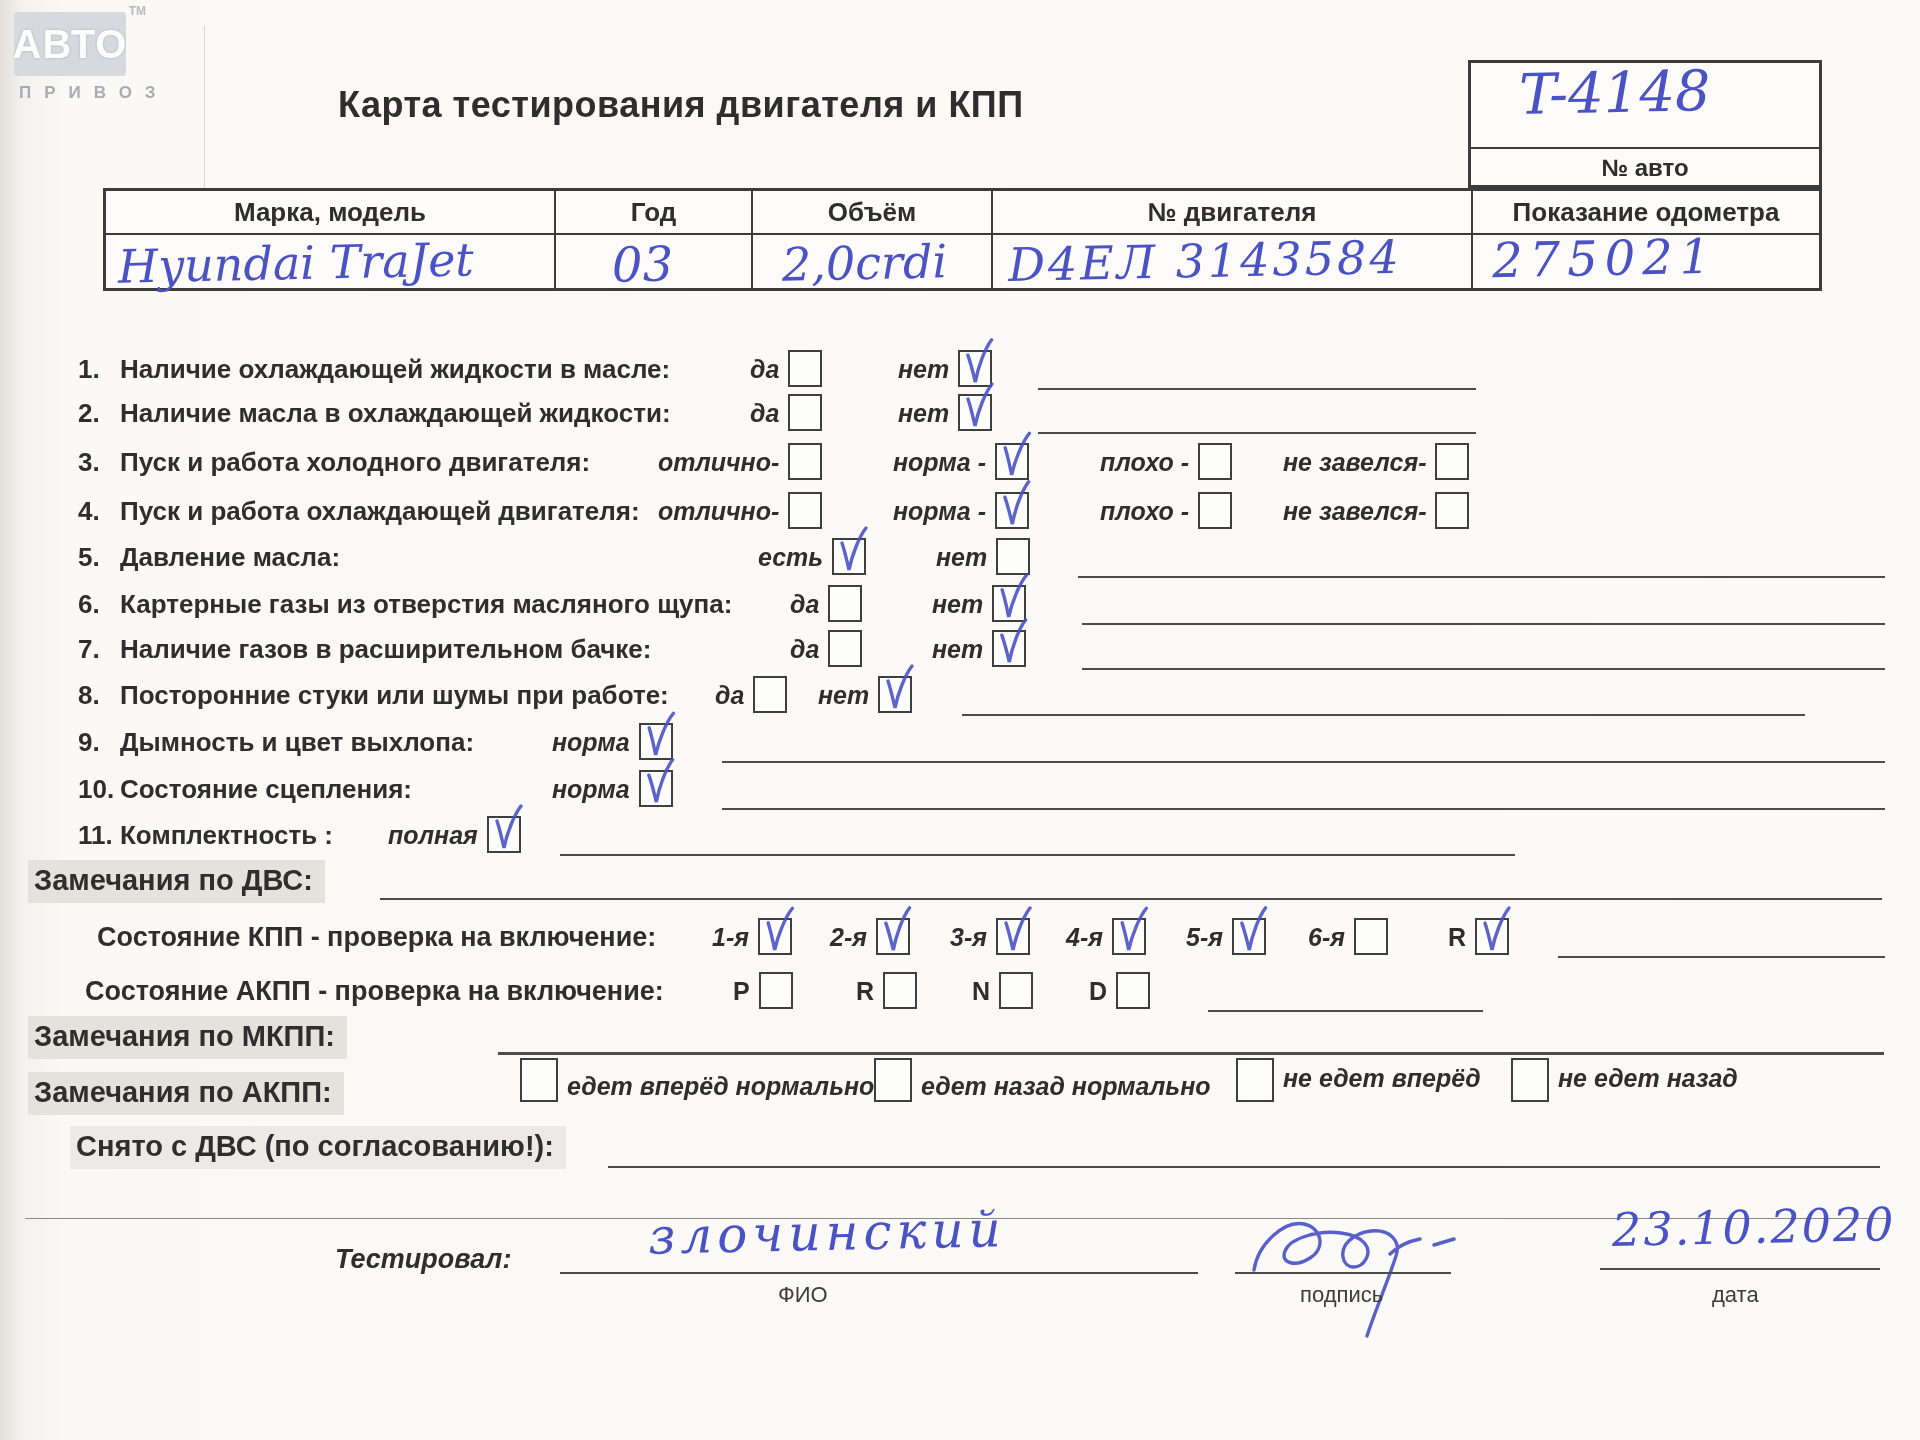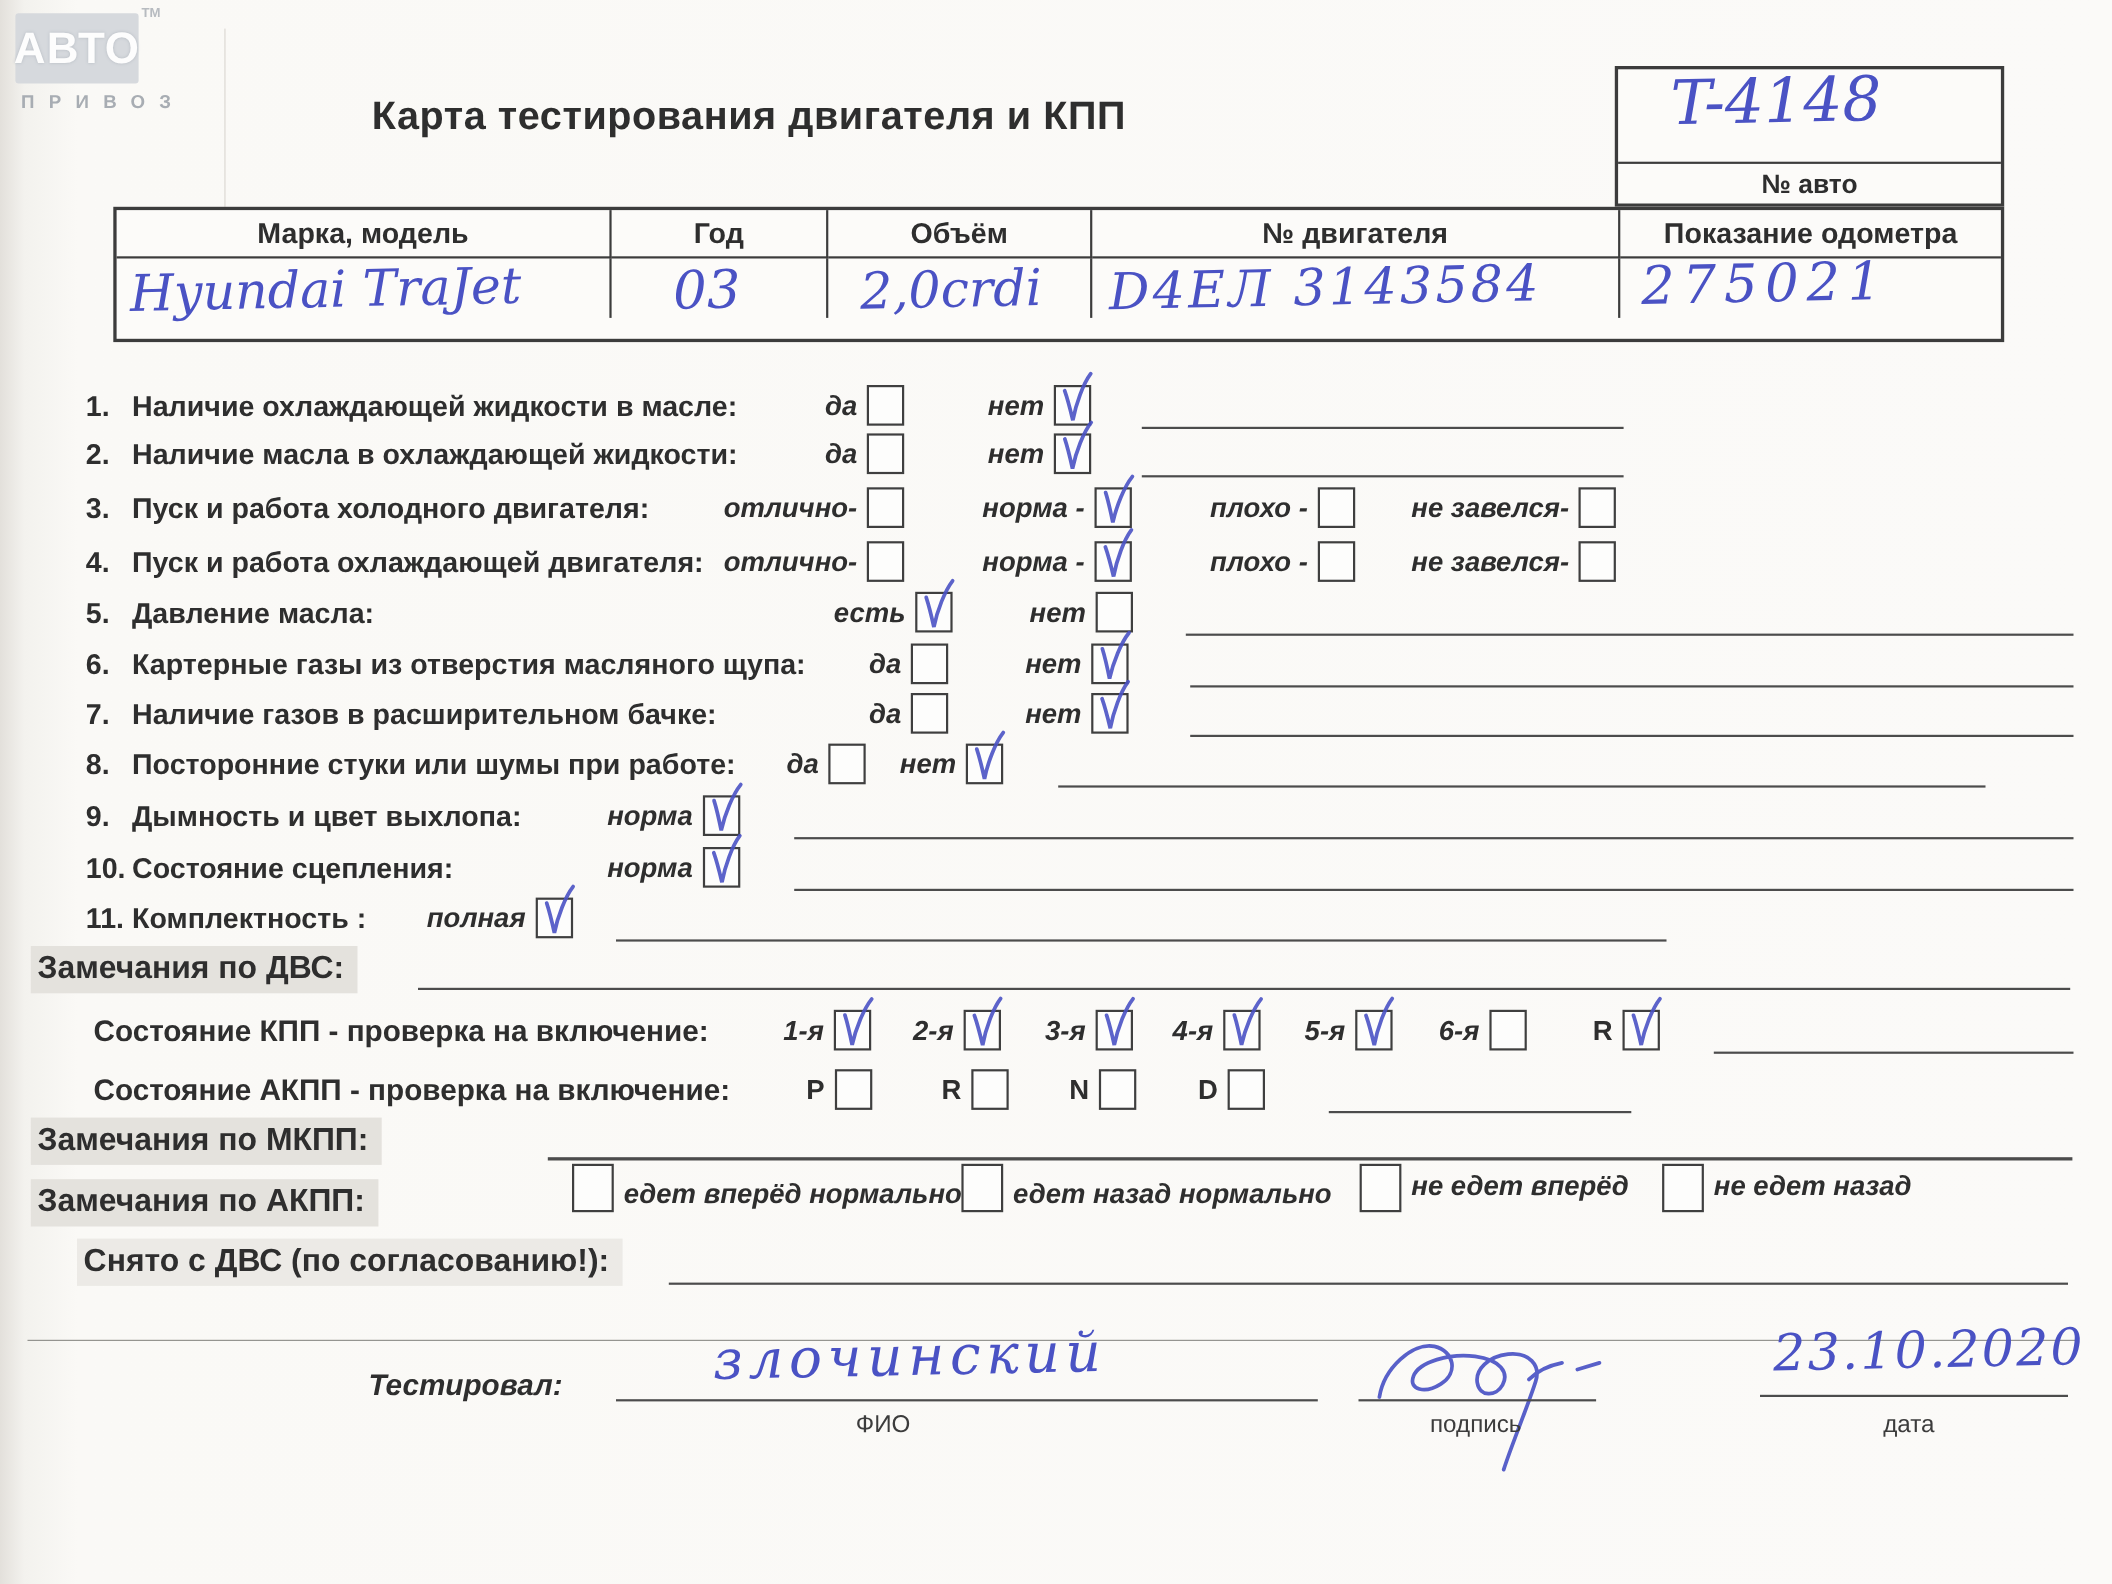--- a/index.html
+++ b/index.html
@@ -19,21 +19,21 @@
 
   .title{position:absolute;left:338px;top:84px;margin:0;font-size:36px;font-weight:bold;letter-spacing:.5px;}
 
   
   .auto-box{position:absolute;left:1468px;top:60px;width:354px;height:128px;border:3px solid #3c3c3c;box-sizing:border-box;background:#fcfbf9;}
   .auto-box-value{position:absolute;left:48px;top:2px;font-size:56px;}
   .auto-box-label{position:absolute;left:0;bottom:0;width:100%;height:38px;border-top:2.5px solid #3c3c3c;
                   box-sizing:border-box;text-align:center;font-weight:bold;font-size:24px;padding-top:5px;}
 
   
-  .vtable{position:absolute;left:103px;top:188px;width:1719px;height:123px;border:3px solid #3c3c3c;
+  .vtable{position:absolute;left:103px;top:188px;width:1719px;height:103px;border:3px solid #3c3c3c;
           box-sizing:border-box;display:grid;grid-template-rows:44px 54px;
           grid-template-columns:450px 197px 240px 480px 346px;background:#fcfbf9;}
   .vcell{border-right:2.5px solid #3c3c3c;border-bottom:2.5px solid #3c3c3c;box-sizing:border-box;
          display:flex;align-items:center;justify-content:center;font-weight:bold;font-size:26px;}
   .vcell.last{border-right:none;}
   .vcell.val{border-bottom:none;background:transparent;}
 
   
   .hand{font-family:"DejaVu Serif",serif;font-style:italic;color:#4a52c4;position:absolute;
         transform:rotate(-1.2deg);white-space:nowrap;line-height:1;}
@@ -295,21 +295,21 @@
           </svg>
         </span>
       </span>
     <span class="wline" style="left:560px;width:955px"></span>
   </div>
 
   <span class="hl" style="left:28px;top:860px">Замечания по ДВС:</span>
   <span class="sline" style="left:380px;top:898px;width:1502px"></span>
 
   <div class="crow" style="top:918px">
-    <span class="seclabel" style="left:85px">Состояние КПП - проверка на включение:</span>
+    <span class="seclabel" style="left:97px">Состояние КПП - проверка на включение:</span>
     <span class="opt" style="left:712px">
         <span class="olabel">1-я</span>
         <span class="box">
           <svg class="tick" style="transform:rotate(1deg)" viewBox="0 0 37 52">
             <path d="M8 18 C11 27 13 36 15 45 C18 30 25 12 32 3" fill="none" stroke="#4a52c4" stroke-width="3.4" stroke-linecap="round" opacity="0.9"></path>
           </svg>
         </span>
       </span>
     <span class="opt" style="left:830px">
         <span class="olabel">2-я</span>

